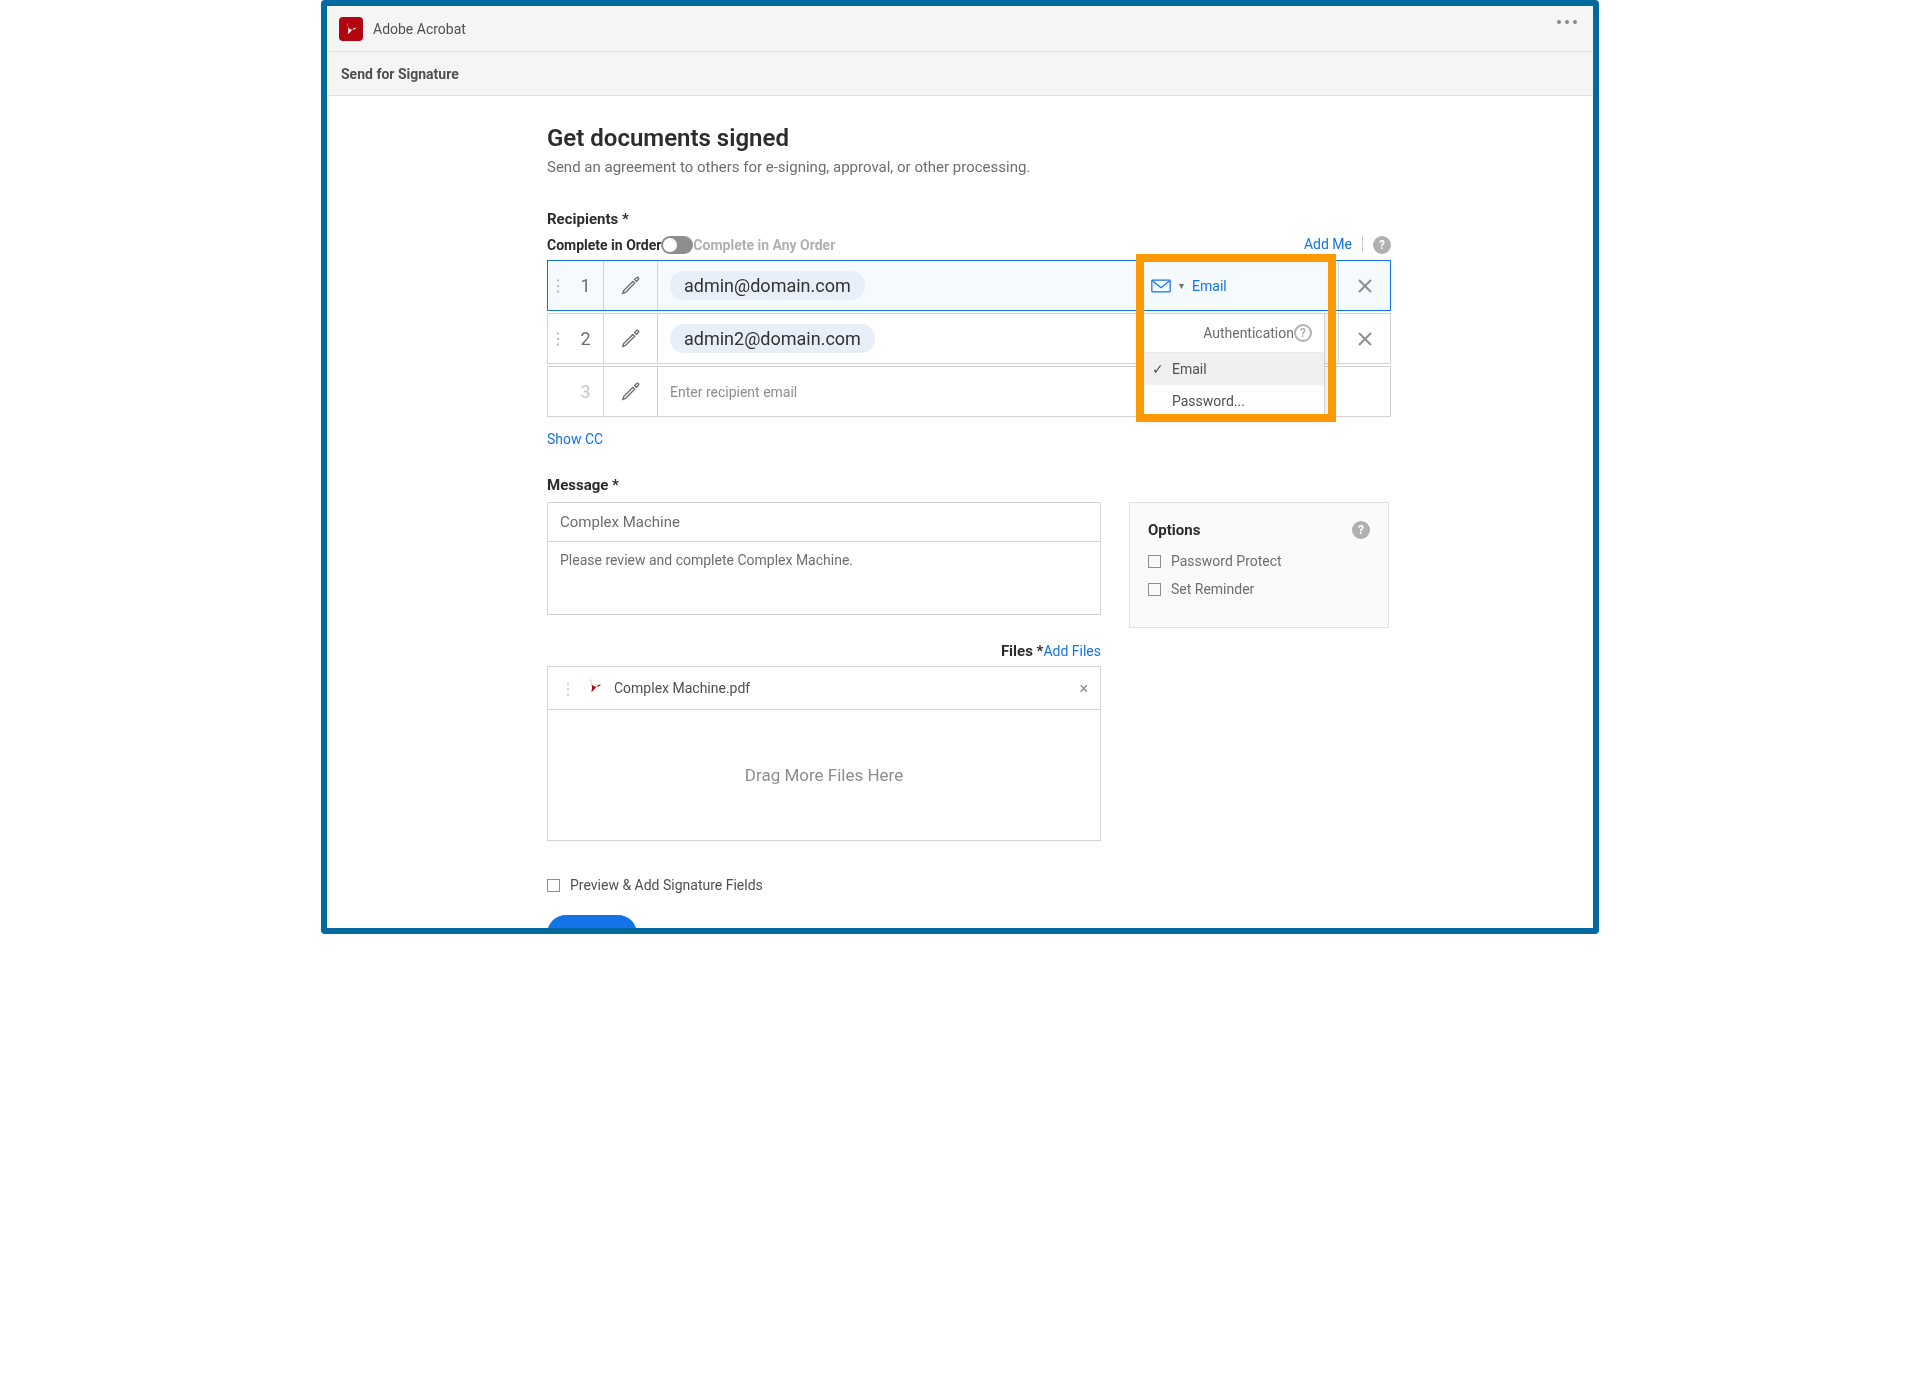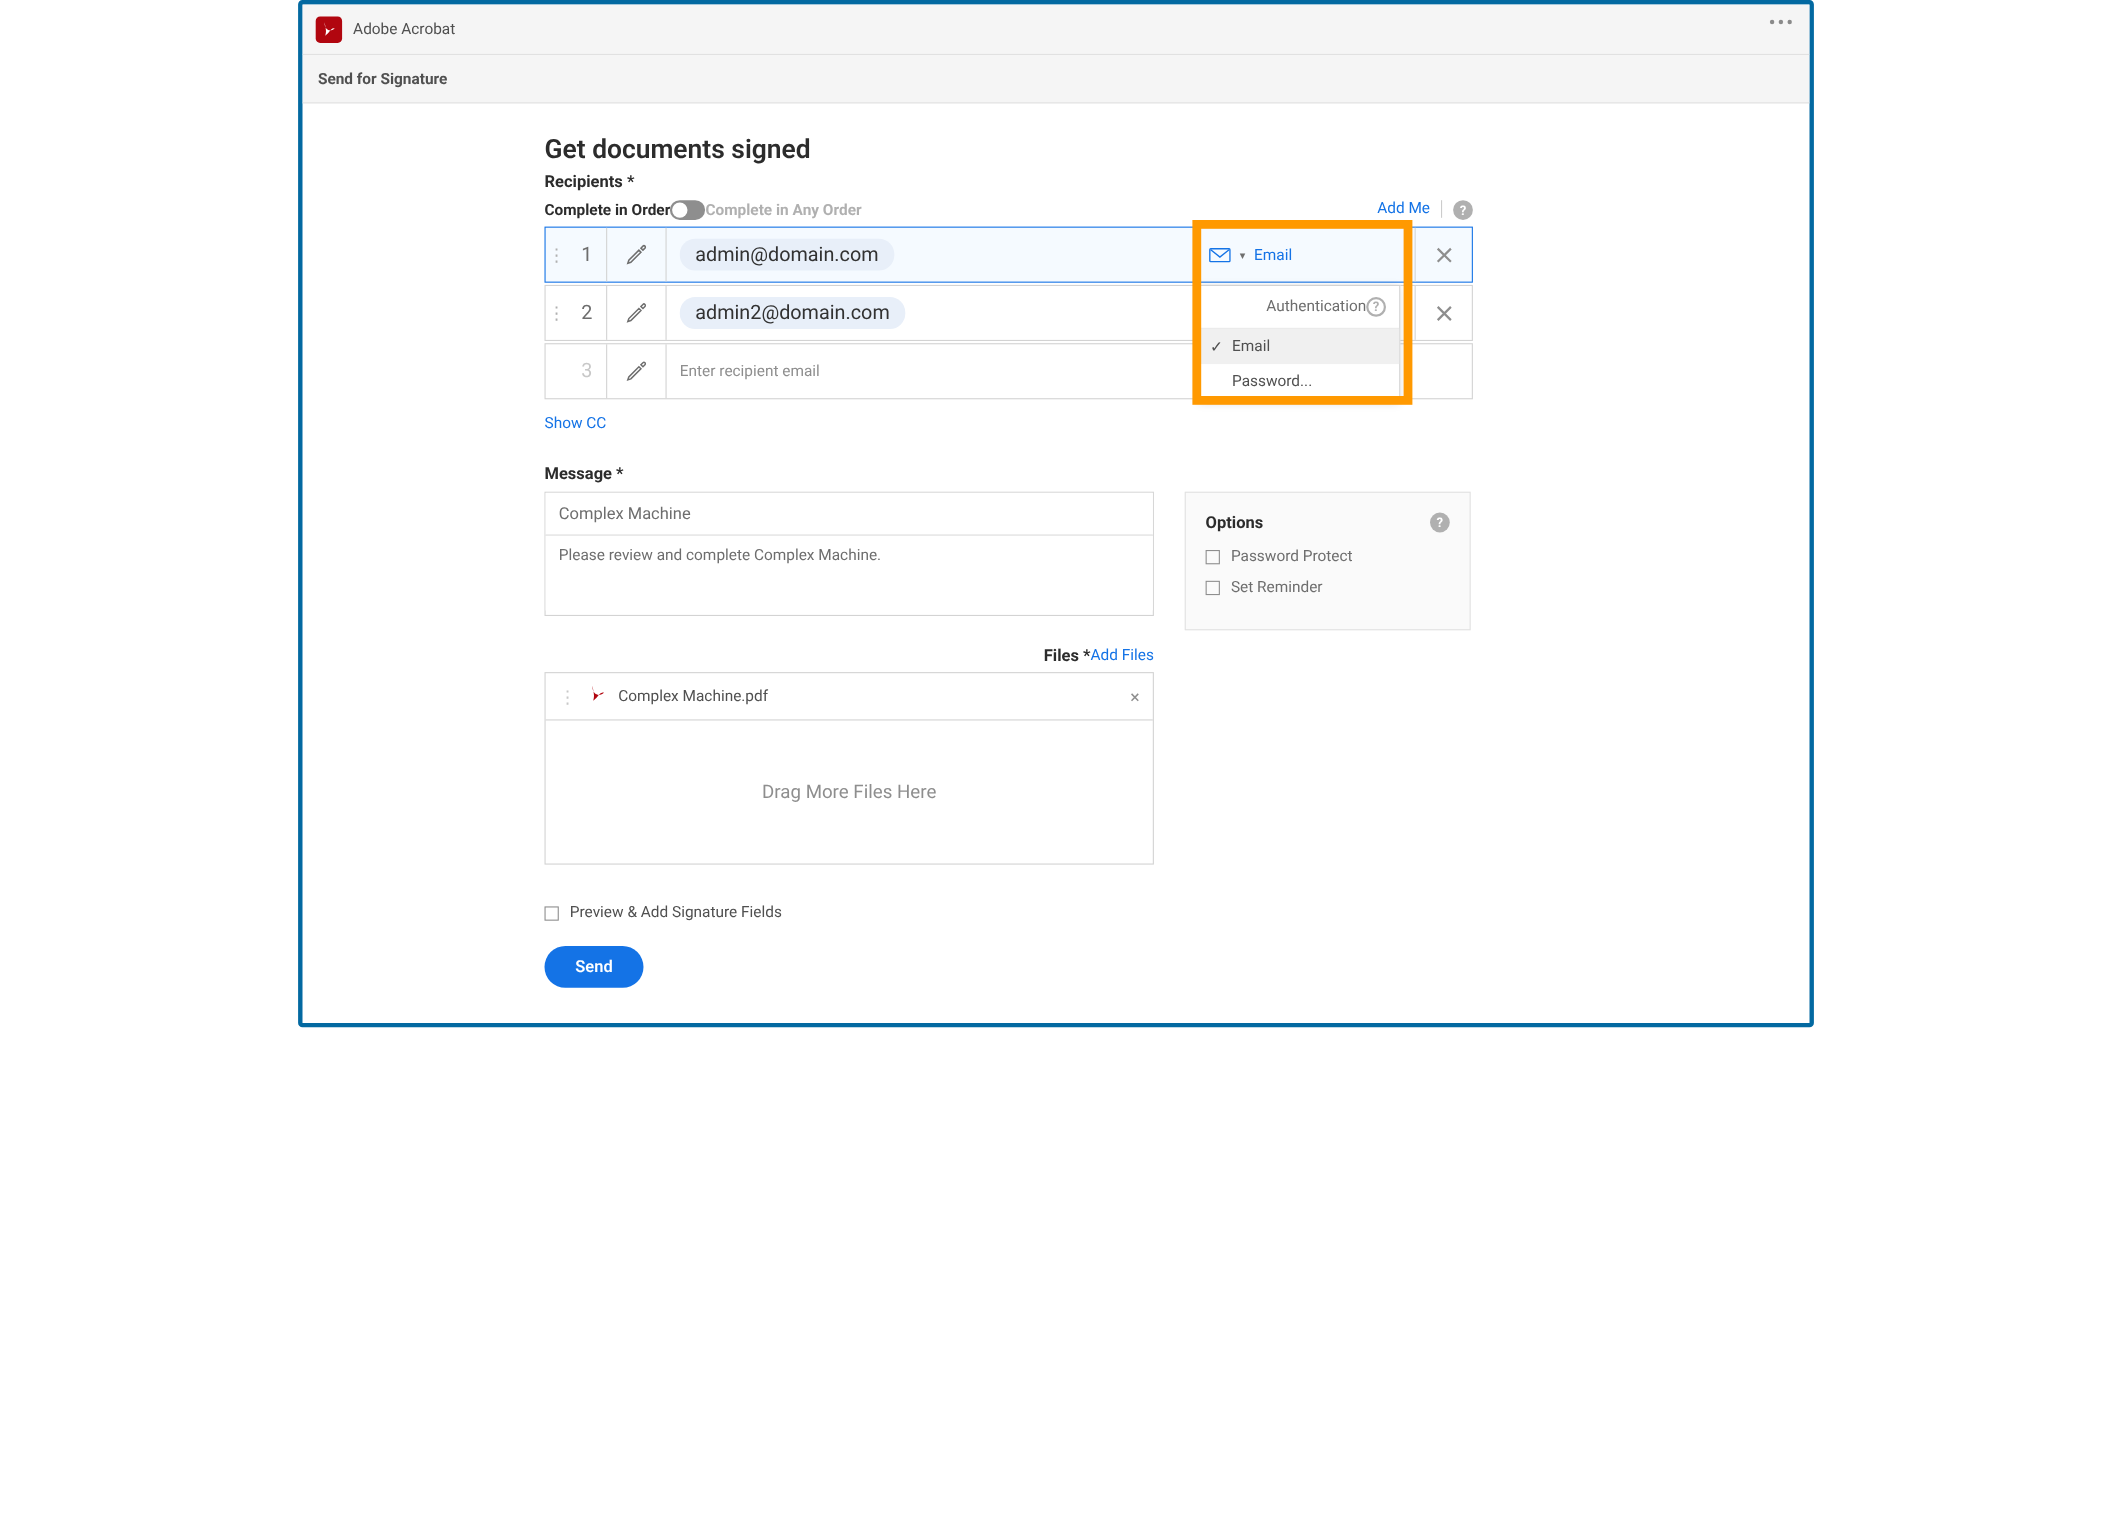--- a/index.html
+++ b/index.html
@@ -1,17 +1,17 @@
 <!DOCTYPE html>
 <html><head>
 <meta charset="utf-8">
 <style>
 * { box-sizing: border-box; margin: 0; padding: 0; font-family: -apple-system, BlinkMacSystemFont, "Segoe UI", Roboto, sans-serif; }
 body { background: #fff; color: #2c2c2c; }
-.outer { border: 4px solid #0369a1; border-radius: 4px; width: 1378px; height: 934px; margin: 0 auto; overflow: hidden; position: relative; }
+.outer { border: 6px solid #0369a1; border-radius: 4px; width: 1278px; height: 934px; margin: 0 auto; overflow: hidden; position: relative; }
 .titlebar { background: #f5f5f5; border-bottom: 1px solid #e1e1e1; height: 46px; display: flex; align-items: center; padding: 0 12px; position: relative; }
 .app-icon { width: 24px; height: 24px; background: #b1060f; border-radius: 4px; display: flex; align-items: center; justify-content: center; margin-right: 10px; }
 .app-icon svg { width: 16px; height: 16px; fill: #fff; }
 .app-title { font-size: 14px; color: #505050; }
 .more-dots { position: absolute; right: 16px; top: 14px; display: flex; gap: 4px; cursor: pointer; }
 .more-dots span { width: 4px; height: 4px; background: #8a8a8a; border-radius: 50%; }
 .subheader { background: #f5f5f5; border-bottom: 1px solid #e1e1e1; height: 44px; display: flex; align-items: center; padding: 0 14px; font-size: 14px; font-weight: 700; color: #505050; }
 .content { padding: 28px 0 0 220px; position: relative; }
 h1 { font-size: 24px; font-weight: 600; color: #2c2c2c; margin-bottom: 6px; }
 .subtitle { font-size: 15px; color: #6e6e6e; margin-bottom: 34px; }
@@ -87,20 +87,21 @@
     <div class="more-dots">
         <span></span>
         <span></span>
         <span></span>
       </div>
   </div>
   <div class="subheader">Send for Signature</div>
 
   <div class="content">
     <h1>Get documents signed</h1>
+    <div class="subtitle">Send an agreement to others for e-signing, approval, or other processing.</div>
 
     <div class="section-label">Recipients *</div>
     <div class="order-row">
       <span class="order-label">Complete in Order</span>
       <div class="toggle"></div>
       <span class="order-alt">Complete in Any Order</span>
       <div class="right-actions">
         <span class="add-me">Add Me</span>
         <div class="divider-v"></div>
         <div class="help-circle">?</div>

